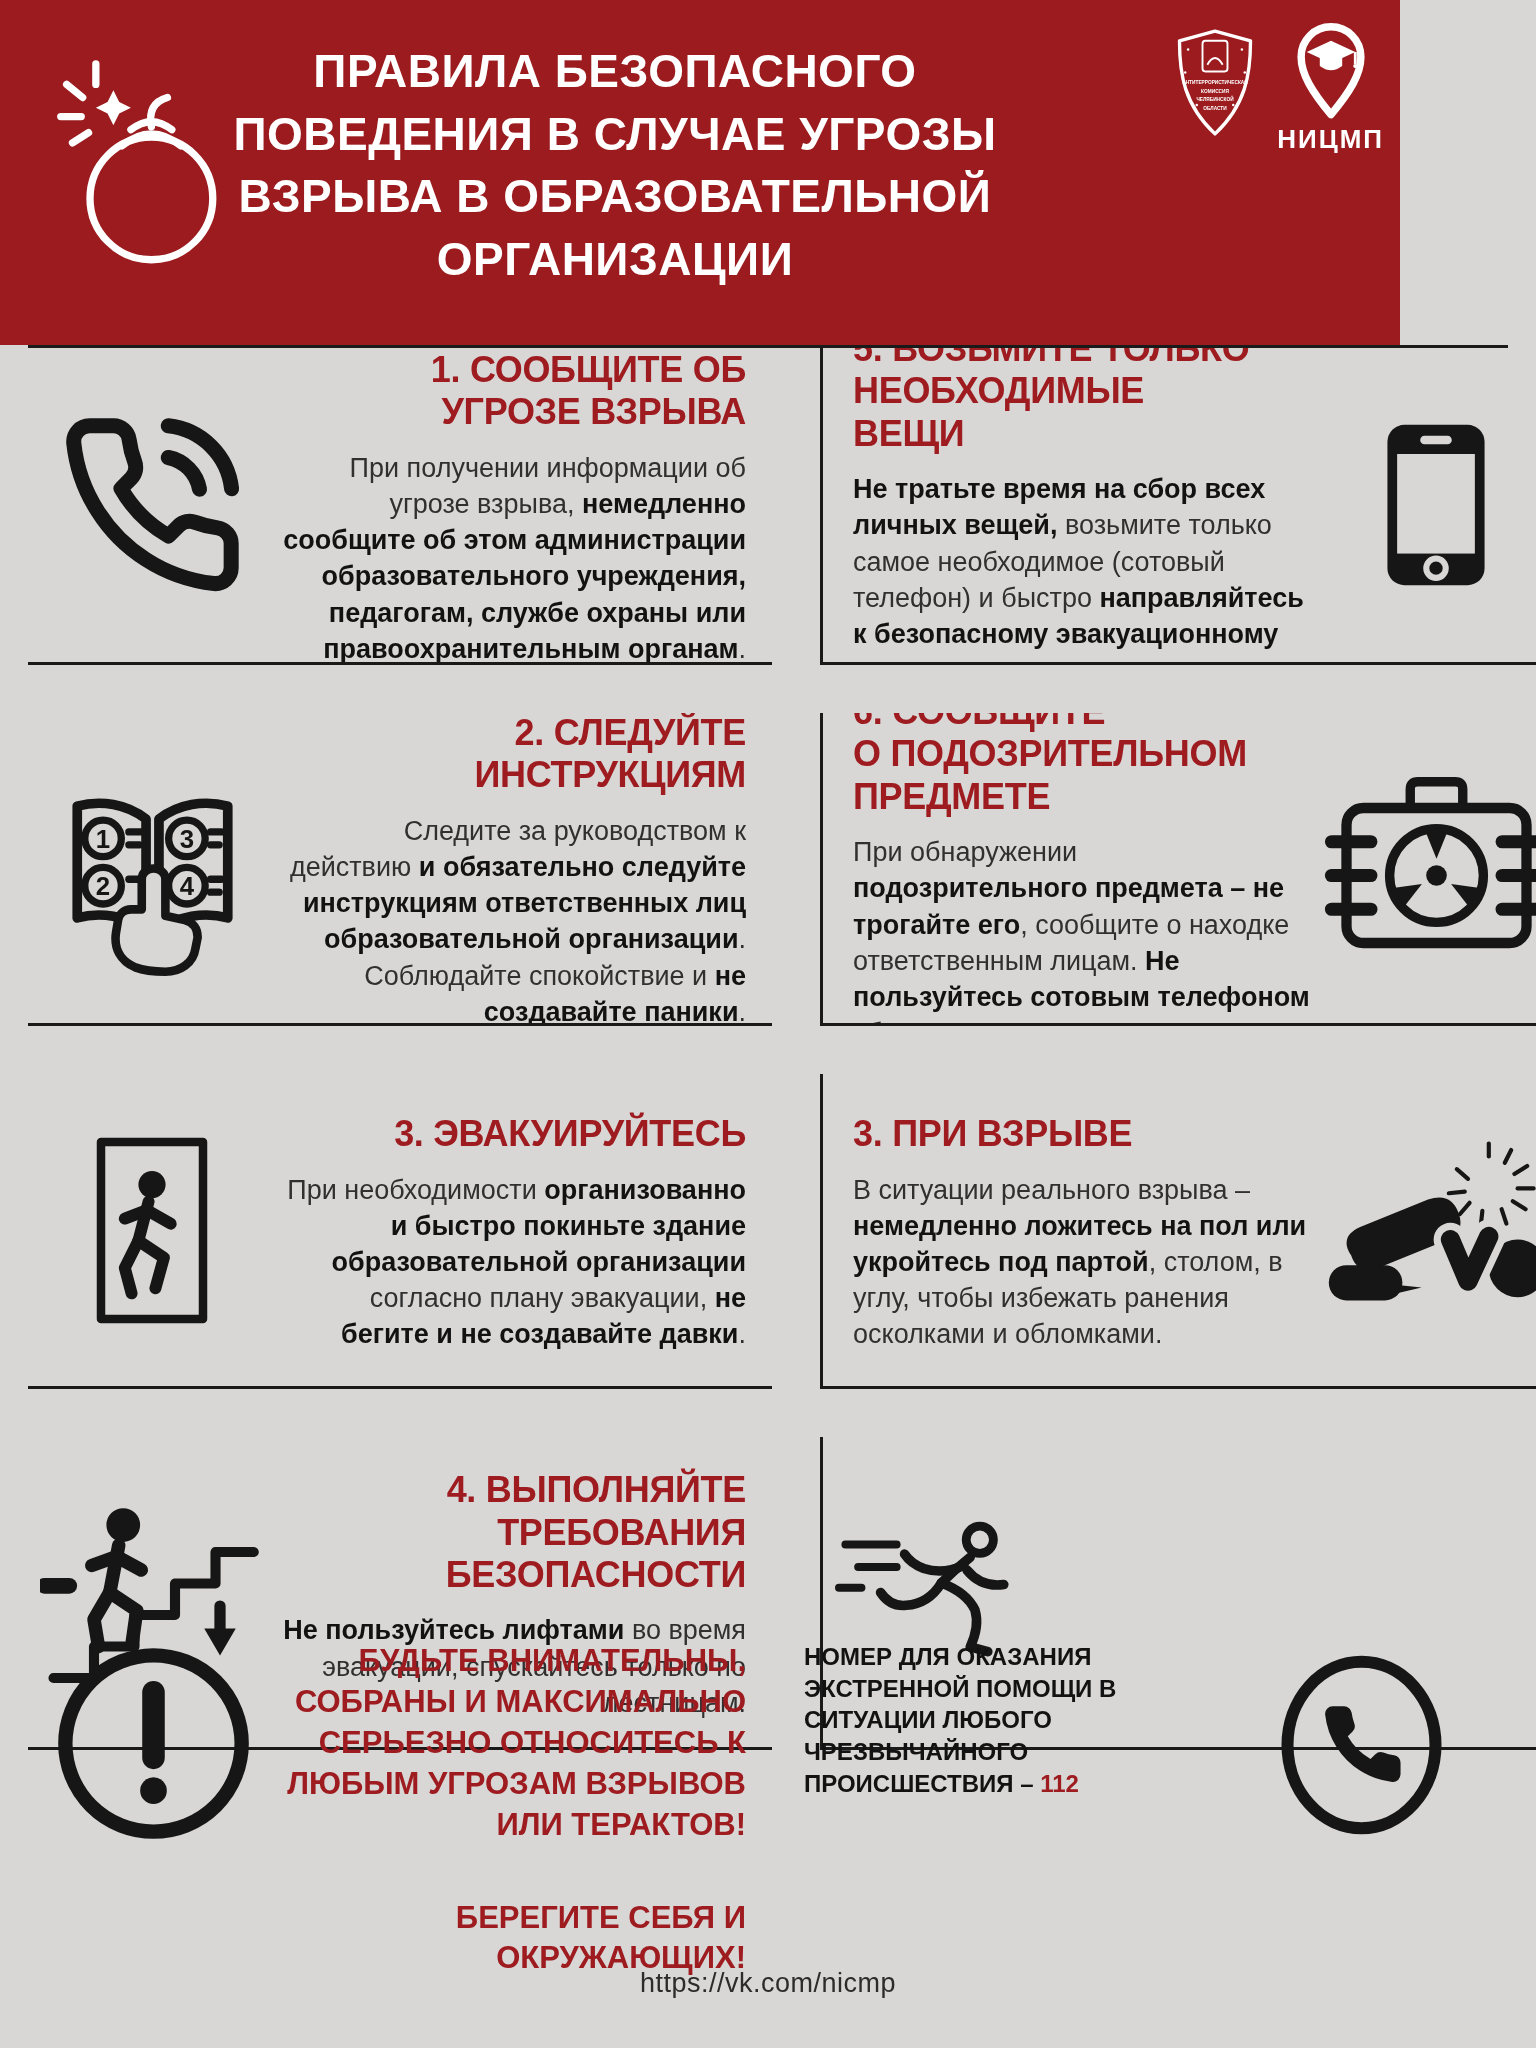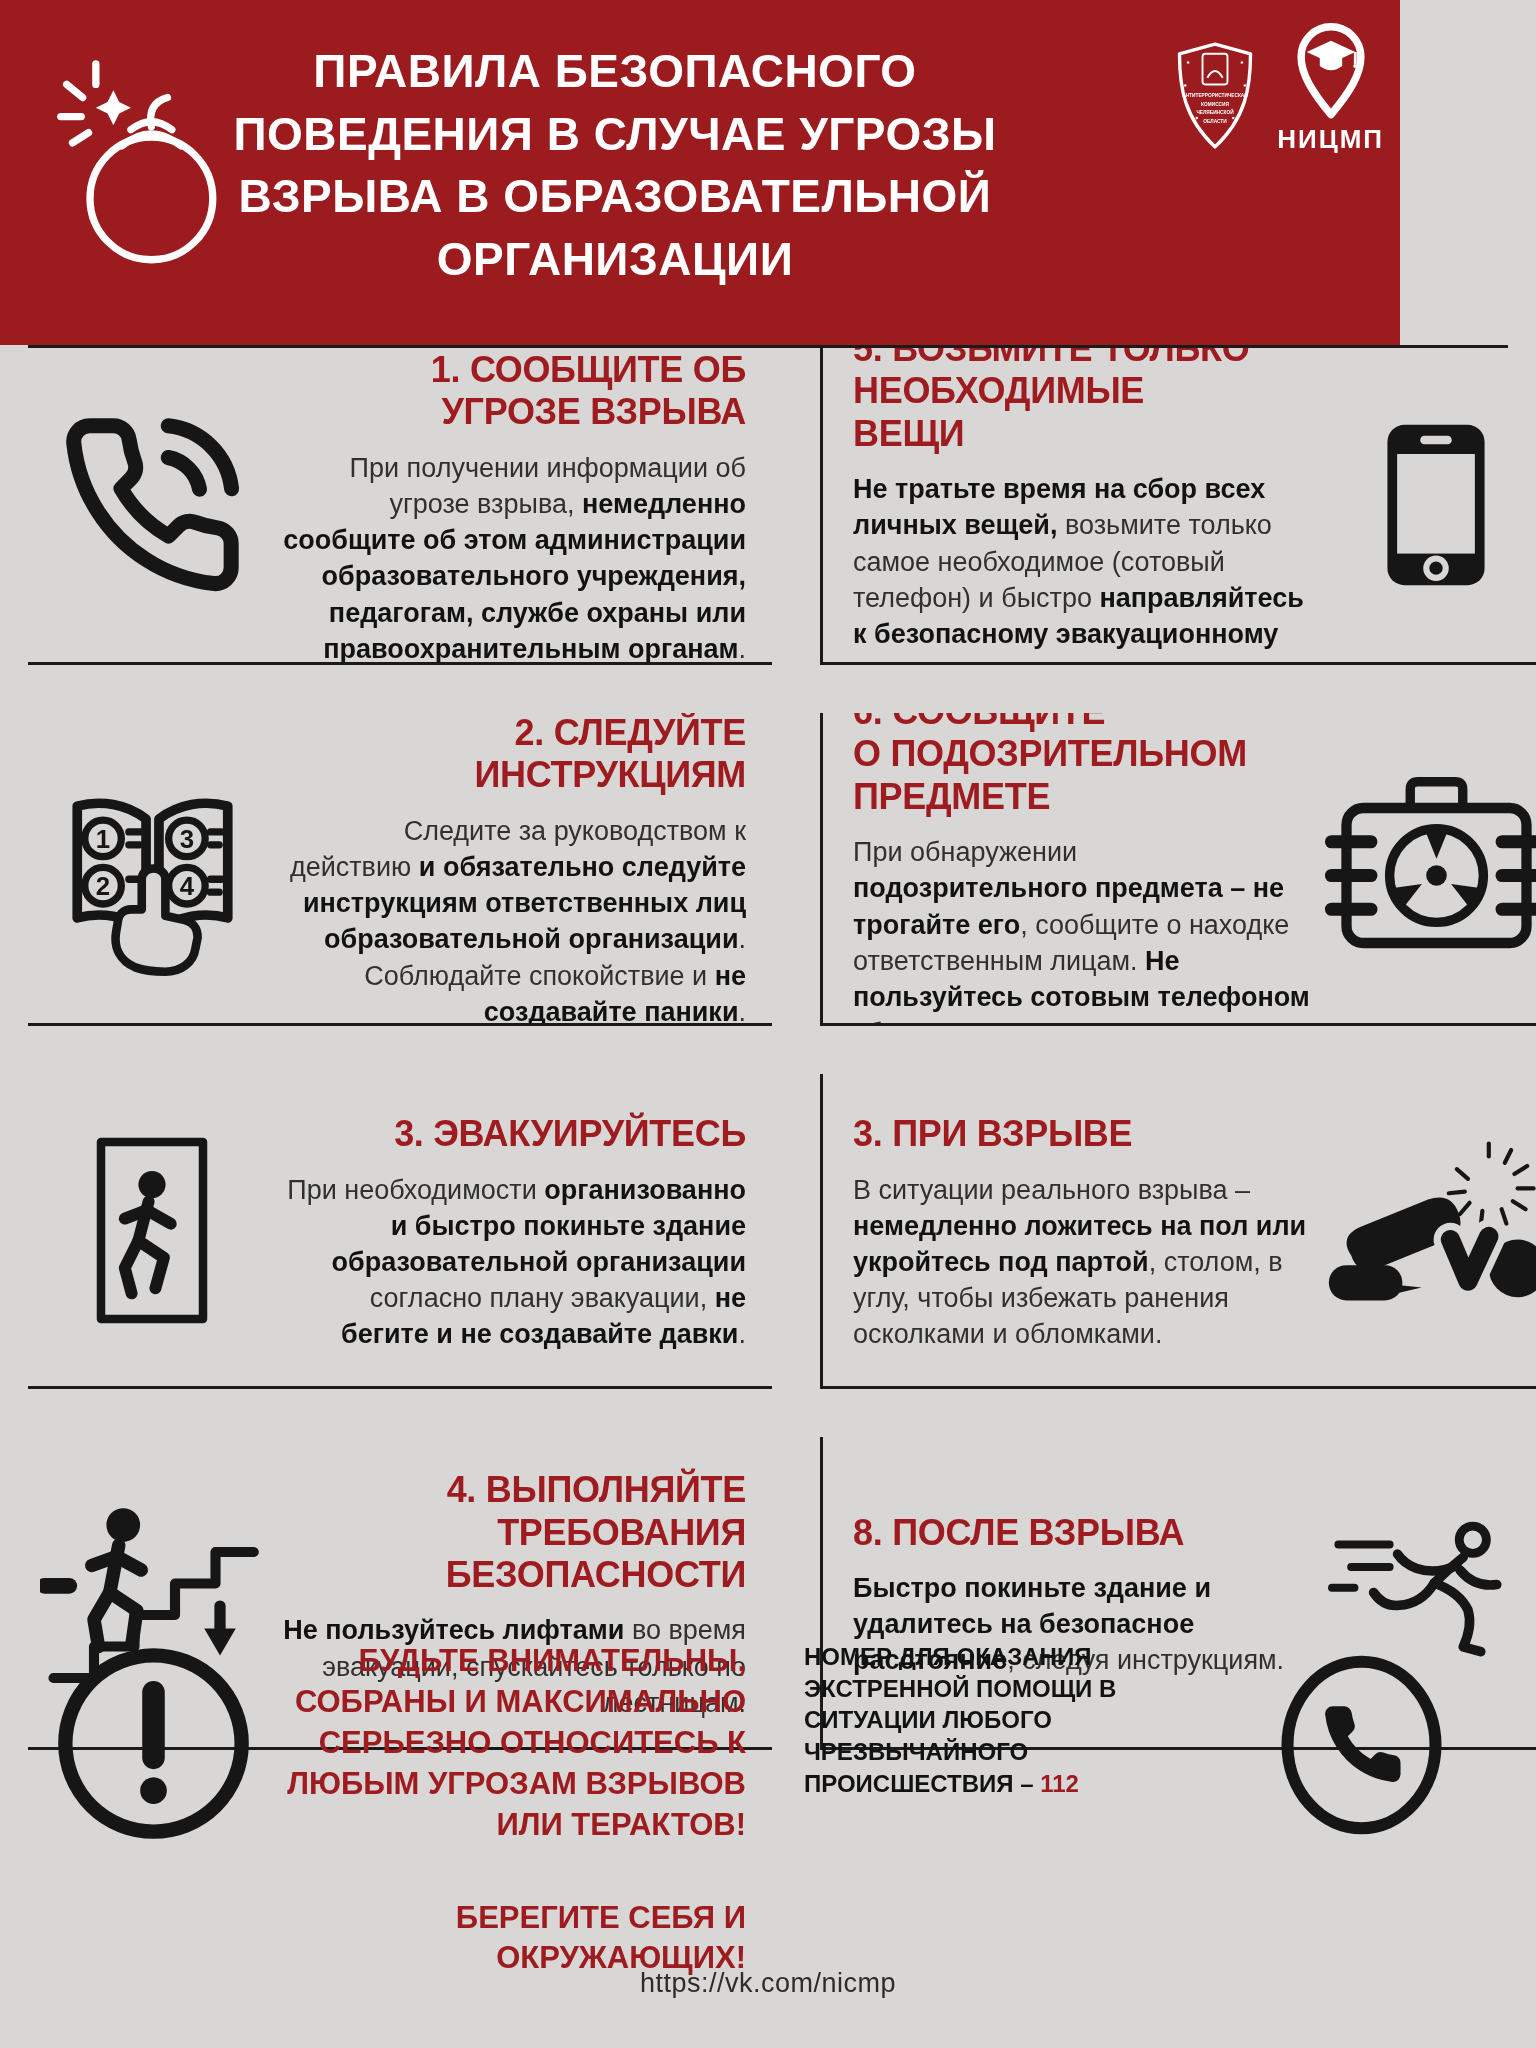--- a/index.html
+++ b/index.html
@@ -9,21 +9,21 @@
   *{margin:0;padding:0;box-sizing:border-box;}
   html,body{width:1536px;height:2048px;}
   body{font-family:"Liberation Sans","DejaVu Sans",sans-serif;background:var(--panel-bg);position:relative;overflow:hidden;}
   .poster{position:absolute;inset:0;}
 
   
   .header{position:absolute;left:0;top:0;width:1400px;height:345px;background:var(--header-bg);}
   .bomb{position:absolute;left:52px;top:48px;}
   .header-title{position:absolute;left:0;top:40px;width:1230px;text-align:center;color:var(--white);
     font-size:46px;font-weight:700;line-height:1.36;white-space:pre-line;letter-spacing:.5px;}
-  .logos{position:absolute;right:16px;top:10px;display:flex;gap:14px;align-items:flex-end;}
+  .logos{position:absolute;right:16px;top:10px;display:flex;gap:14px;align-items:center;}
   .nicmp{display:flex;flex-direction:column;align-items:center;}
   .nicmp-label{color:var(--white);font-weight:700;font-size:26px;letter-spacing:2px;margin-top:2px;}
 
   
   .grid{position:absolute;top:345px;left:28px;width:1480px;display:grid;
     grid-template-columns:744px 736px;grid-template-rows:317px 313px 315px 313px;
     border-top:3px solid var(--line);gap:48px;}
   .cell{border-bottom:3px solid var(--line);display:flex;align-items:center;overflow:hidden;}
   .cell.rcol{border-left:3px solid var(--line);}
   .icon-box{flex:0 0 auto;display:flex;align-items:center;justify-content:center;}
@@ -281,24 +281,20 @@
       </div>
       <div class="txt">
         <h2 class="sec-title">4. ВЫПОЛНЯЙТЕ
 ТРЕБОВАНИЯ
 БЕЗОПАСНОСТИ</h2>
         <p class="sec-body"><span class="b">Не пользуйтесь лифтами</span><span> во время эвакуации, спускайтесь только по лестницам.</span></p>
       </div>
     </div>
 
     <div class="cell rcol">
-      <div class="txt">
-        <h2 class="sec-title">8. ПОСЛЕ ВЗРЫВА</h2>
-        <p class="sec-body"><span class="b">Быстро покиньте здание и удалитесь на безопасное расстояние</span><span>, следуя инструкциям.</span></p>
-      </div>
       <div class="icon-box">
         <svg width="240" height="165" viewBox="0 0 150 100">
           <g class="icon-stroke" stroke-width="5">
             <path d="M14,20 L46,20"></path>
               <path d="M22,34 L46,34"></path>
               <path d="M10,47 L24,47"></path>
           </g>
           <circle cx="98" cy="17" r="8.5" class="icon-stroke" stroke-width="5.5"></circle>
           <g class="icon-stroke" stroke-width="6">
             <path d="M92,28 Q82,36 74,44"></path>

